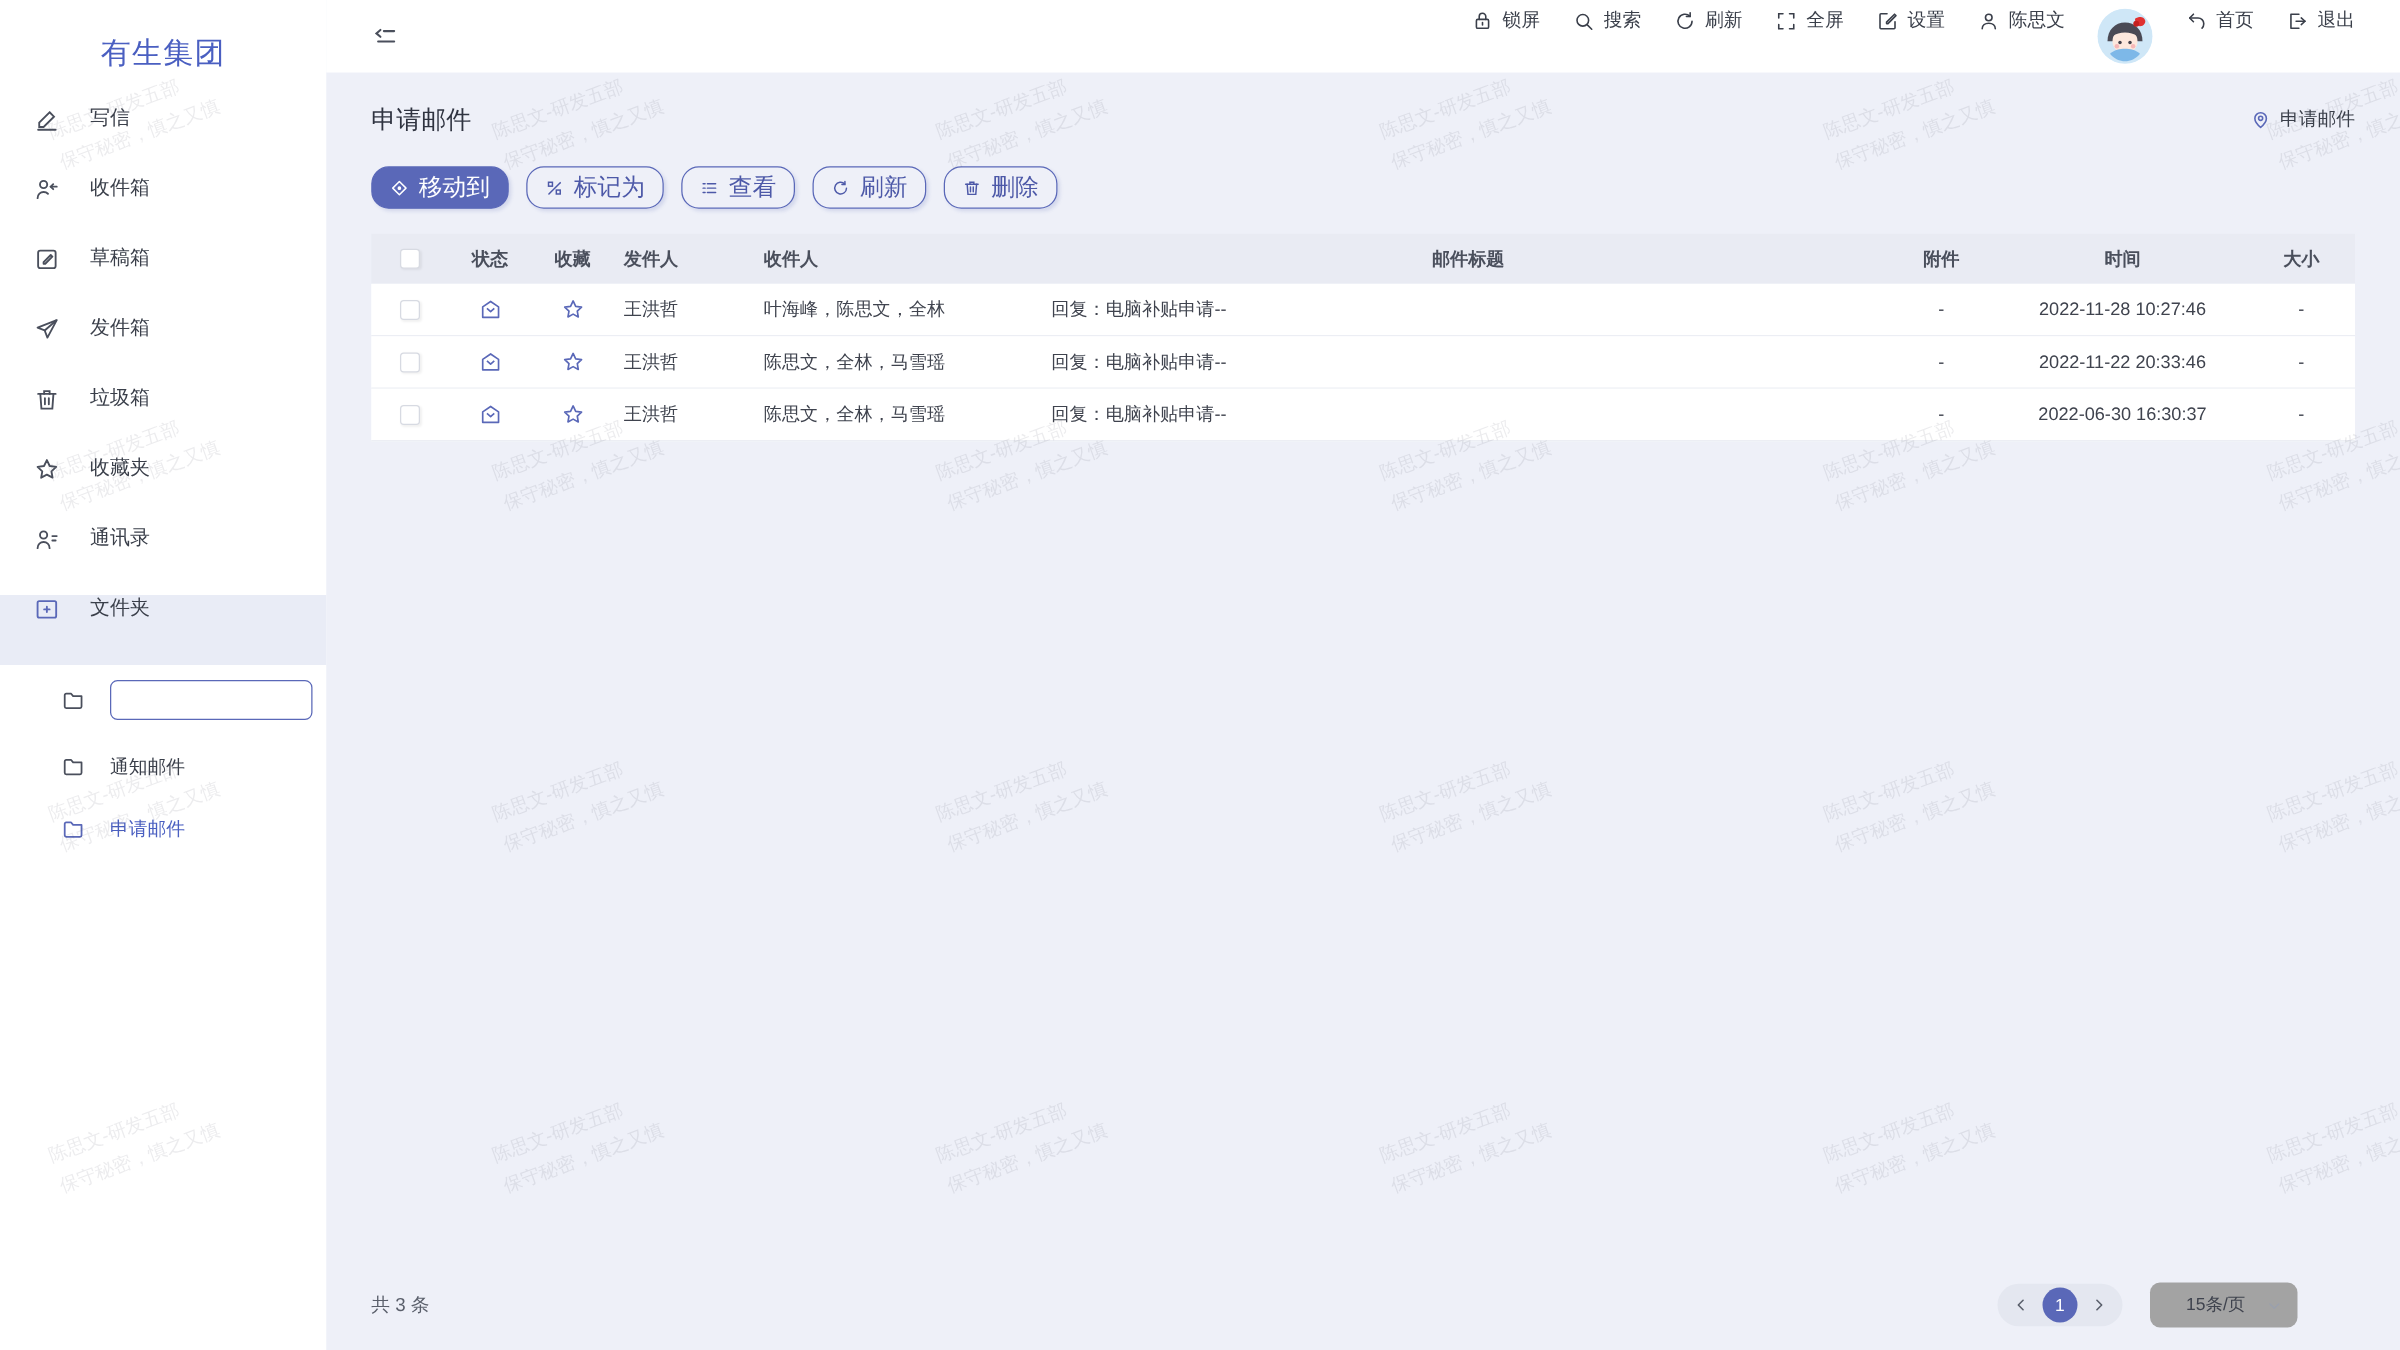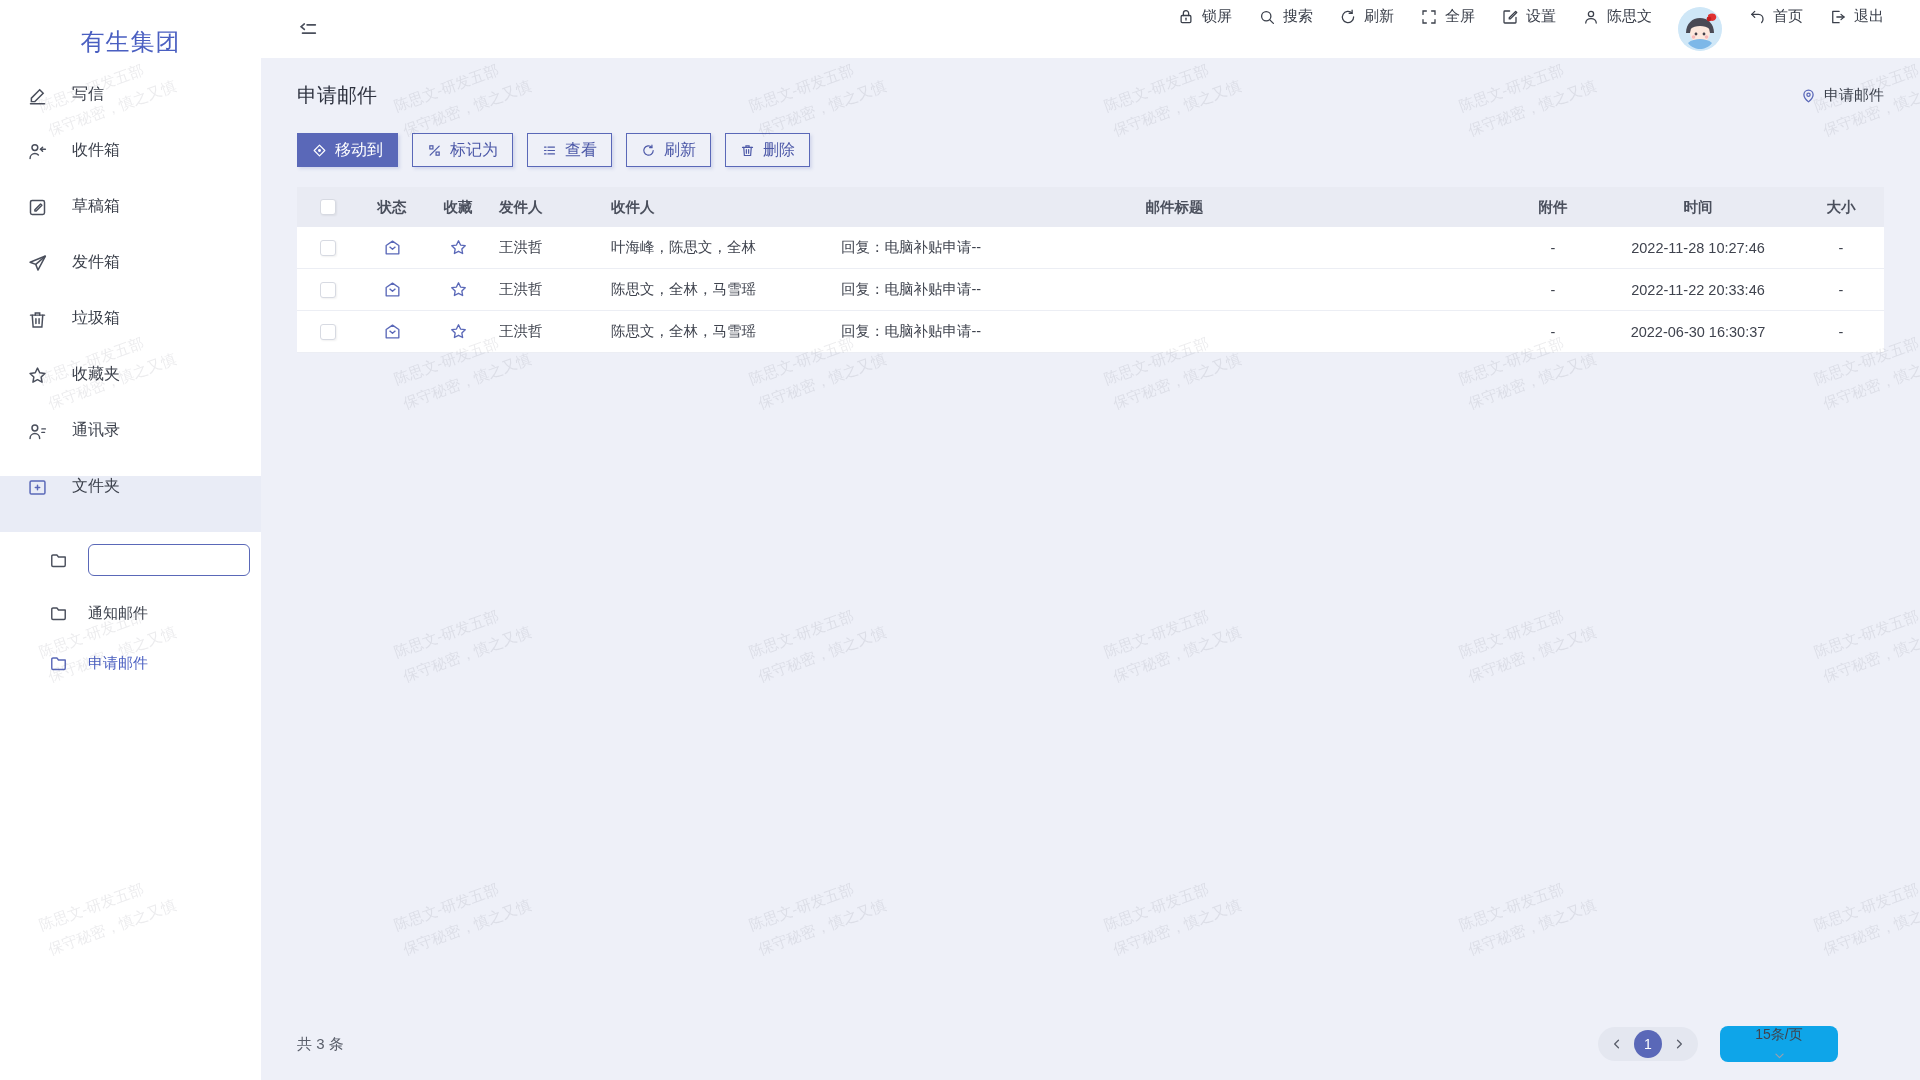--- a/index.html
+++ b/index.html
@@ -29,21 +29,21 @@
   .tb-action { display:flex; align-items:center; gap:7px; cursor:pointer; color:#3a3f4a; font-size:15px; }
   .tb-action .icn { display:flex; align-items:center; }
   .avatar { width:44px; height:44px; border-radius:50%; overflow:hidden; cursor:pointer; background:#dceefb; }
 
   .content { flex:1; padding:24px 36px 0 36px; position:relative; }
   .page-head { display:flex; align-items:center; justify-content:space-between; }
   .page-title { font-size:20px; color:#2f3340; }
   .breadcrumb { display:flex; align-items:center; gap:7px; font-size:15px; color:#3a3f4a; }
 
   .toolbar { display:flex; align-items:center; margin-top:24px; }
-  .btn { display:flex; align-items:center; gap:8px; height:34px; padding:0 14px; border-radius:0; font-size:16px; cursor:pointer; margin-right:14px; border:1px solid #5a68b8; color:#4d59a8; background:transparent; box-shadow:2px 2px 3px rgba(90,104,184,0.18); }
+  .btn { display:flex; align-items:center; gap:8px; height:34px; padding:0 14px; border-radius:14px; font-size:19px; cursor:pointer; margin-right:14px; border:1px solid #5a68b8; color:#4d59a8; background:transparent; box-shadow:2px 2px 3px rgba(90,104,184,0.18); }
   .btn.primary { background:#5a68b8; border-color:#5a68b8; color:#fff; }
   .toolbar-search { margin-left:auto; }
   .search-input { width:380px; height:36px; border:none; border-radius:18px; padding:0 18px; font-size:14.5px; outline:none; background:#fff; color:#333; font-family:inherit; }
   .search-input::placeholder { color:#b3b7c6; }
 
   
   .mail-table { margin-top:20px; width:100%; }
   .thead { display:flex; align-items:center; height:40px; background:#e9ebf3; font-weight:bold; font-size:14.5px; color:#4a4f5c; }
   .trow { display:flex; align-items:center; height:42px; background:#fff; border-bottom:1px solid #eceef4; font-size:14.5px; color:#3f434e; }
   .col-check { width:62px; display:flex; justify-content:center; }
@@ -58,21 +58,21 @@
   .col-size { width:86px; text-align:center; }
   .checkbox { width:16px; height:16px; border:1px solid #d7dae2; border-radius:3px; background:#fff; cursor:pointer; box-shadow:1px 1px 2px rgba(0,0,0,0.06); }
 
   
   .footer { height:64px; display:flex; align-items:center; padding:0 82px 8px 36px; }
   .total { color:#5a5f6b; font-size:15px; }
   .footer-right { margin-left:auto; display:flex; align-items:center; gap:22px; }
   .pager { display:flex; align-items:center; background:#e4e7f0; border-radius:17px; height:34px; padding:0 12px; gap:10px; }
   .pg-btn { display:flex; align-items:center; cursor:pointer; }
   .pg-num { width:28px; height:28px; border-radius:50%; background:#5a68b8; color:#fff; display:flex; align-items:center; justify-content:center; font-size:14px; cursor:pointer; }
-  .page-size { display:flex; align-items:center; justify-content:space-between; background:#0ea5e9; border-radius:8px; height:36px; width:118px; padding:0 12px; font-size:14px; color:#3f434e; cursor:pointer;flex-direction:column; }
+  .page-size { display:flex; align-items:center; justify-content:space-between; background:#a3a3a3; border-radius:8px; height:36px; width:118px; padding:0 12px; font-size:14px; color:#3f434e; cursor:pointer; }
 
   
   .wm-layer { position:fixed; left:0; top:0; width:1920px; height:1080px; pointer-events:none; z-index:60; overflow:hidden; }
   .wm { position:absolute; transform:rotate(-20deg); color:rgba(80,84,96,0.11); font-size:15px; line-height:1.7; white-space:nowrap; }
 
   svg { display:block; }
 </style>
 </head>
 <body>
 

